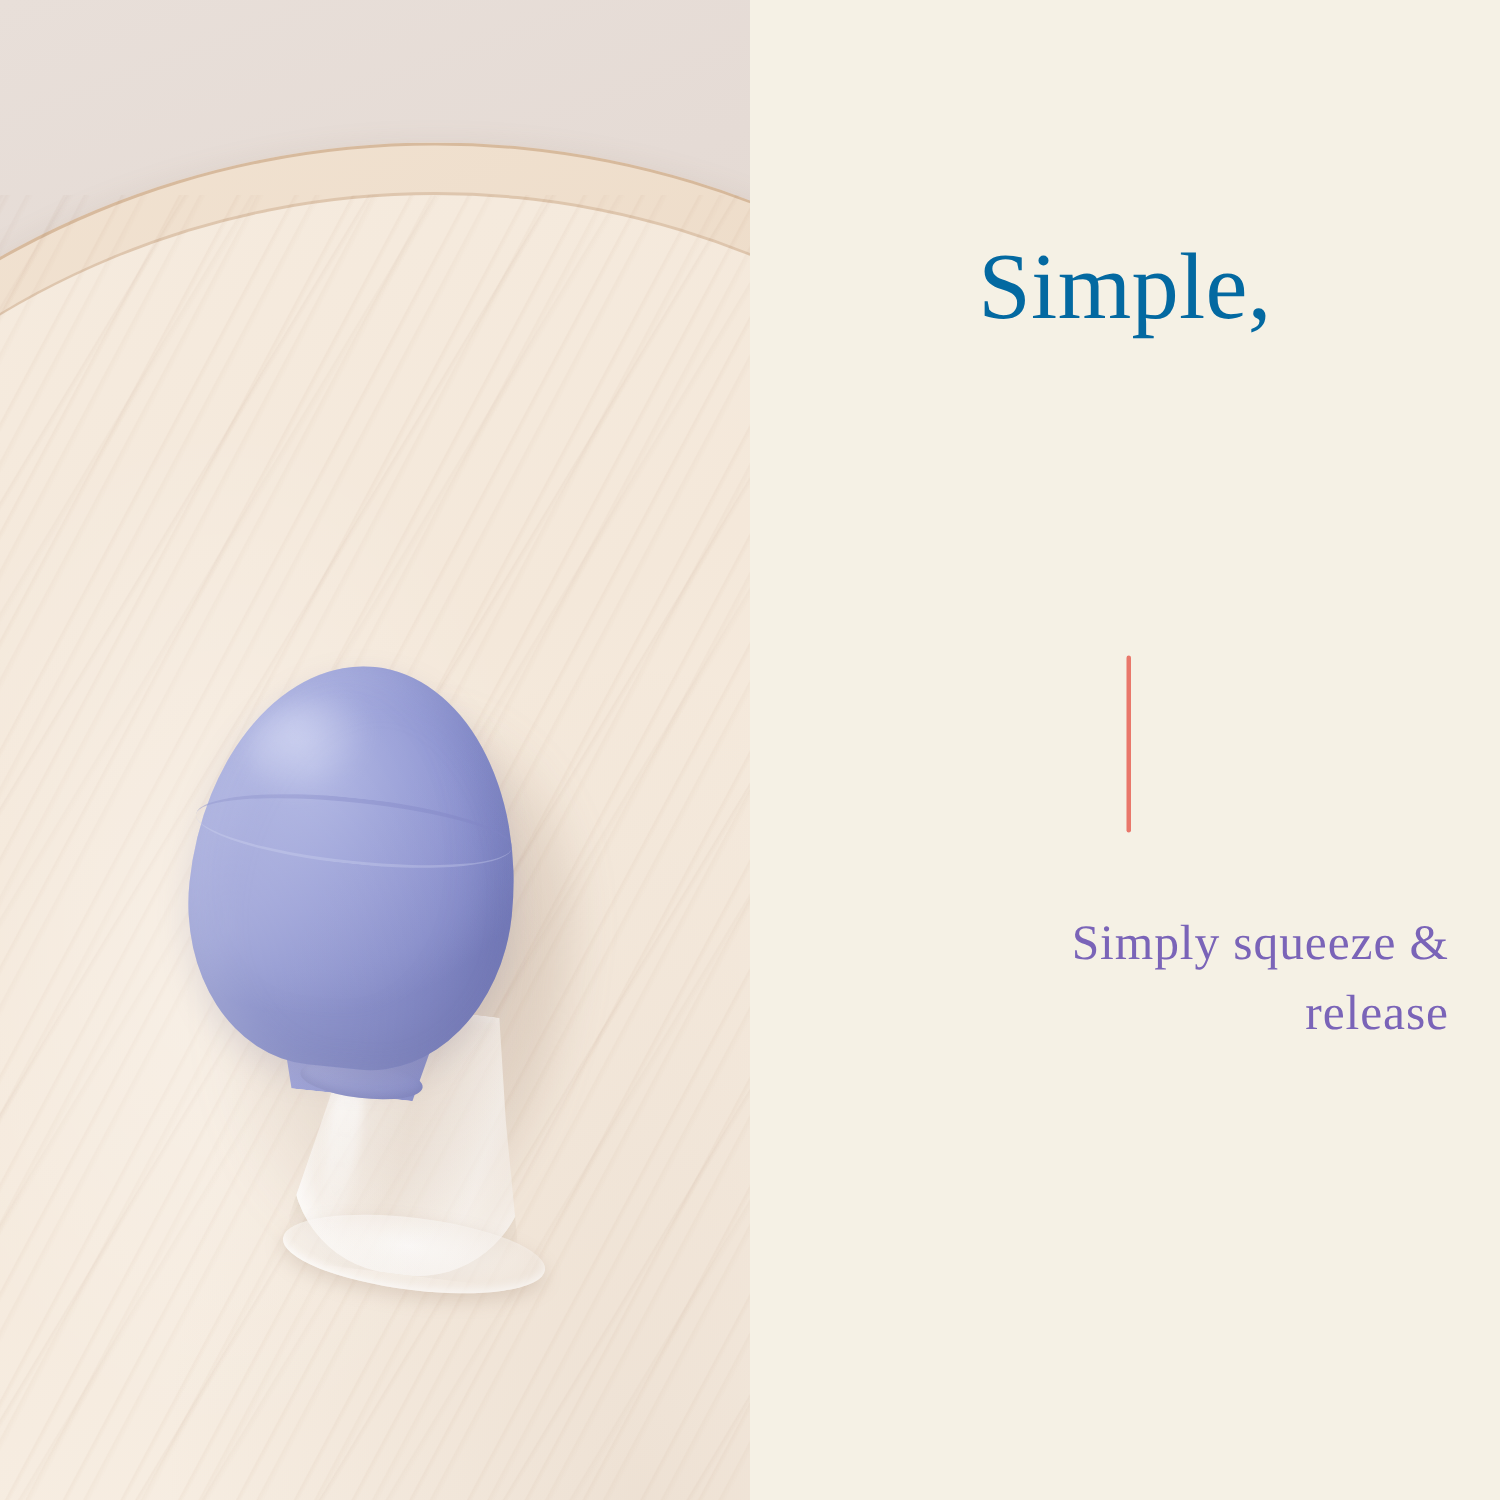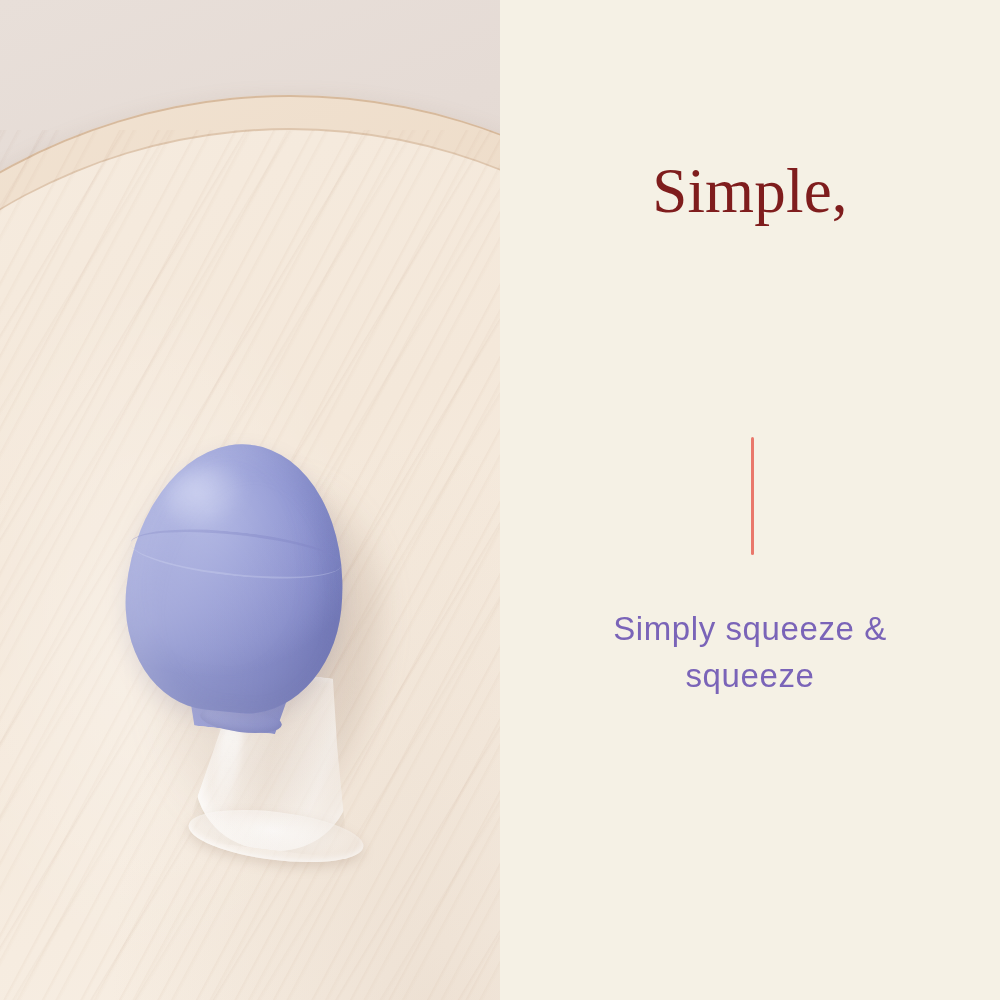--- a/index.html
+++ b/index.html
@@ -273,41 +273,41 @@
   .headline {
     position: absolute;
     left: 0;
     top: 160px;
     width: 500px;
     text-align: center;
     font-family: "Liberation Serif", "DejaVu Serif", serif;
     font-size: 63px;
     line-height: 1.0;
     letter-spacing: 0.2px;
-    color: #7f1d1d;
+    color: #0369a1;
   }
   .headline .hl-line { display: block; white-space: nowrap; }
 
   .divider {
     position: absolute;
     left: 751px - 500px;
     top: 437px;
     width: 3px;
     height: 118px;
     background: #e9786b;
     border-radius: 2px;
   }
 
   .subtext {
     position: absolute;
     left: 34px;
     top: 606px;
     width: 432px;
-    text-align: center;
-    font-family: Liberation Sans, sans-serif;
+    text-align: right;
+    font-family: Liberation Serif, serif;
     font-weight: 300;
     font-size: 33px;
     line-height: 1.42;
     letter-spacing: 0.6px;
     color: #7a64b8;
   }
   .subtext .sub-line { display: block; }
 </style>
 </head>
 <body>
@@ -343,17 +343,17 @@
   <div class="text-panel">
 
     <div class="headline">
       <span class="hl-line">Simple,</span>
     </div>
 
     <div class="divider" style="left:251px;"></div>
 
     <div class="subtext">
       <span class="sub-line">Simply squeeze &amp;</span>
-      <span class="sub-line">squeeze</span>
+      <span class="sub-line">release</span>
     </div>
 
   </div>
 </div>
 
 </body></html>

